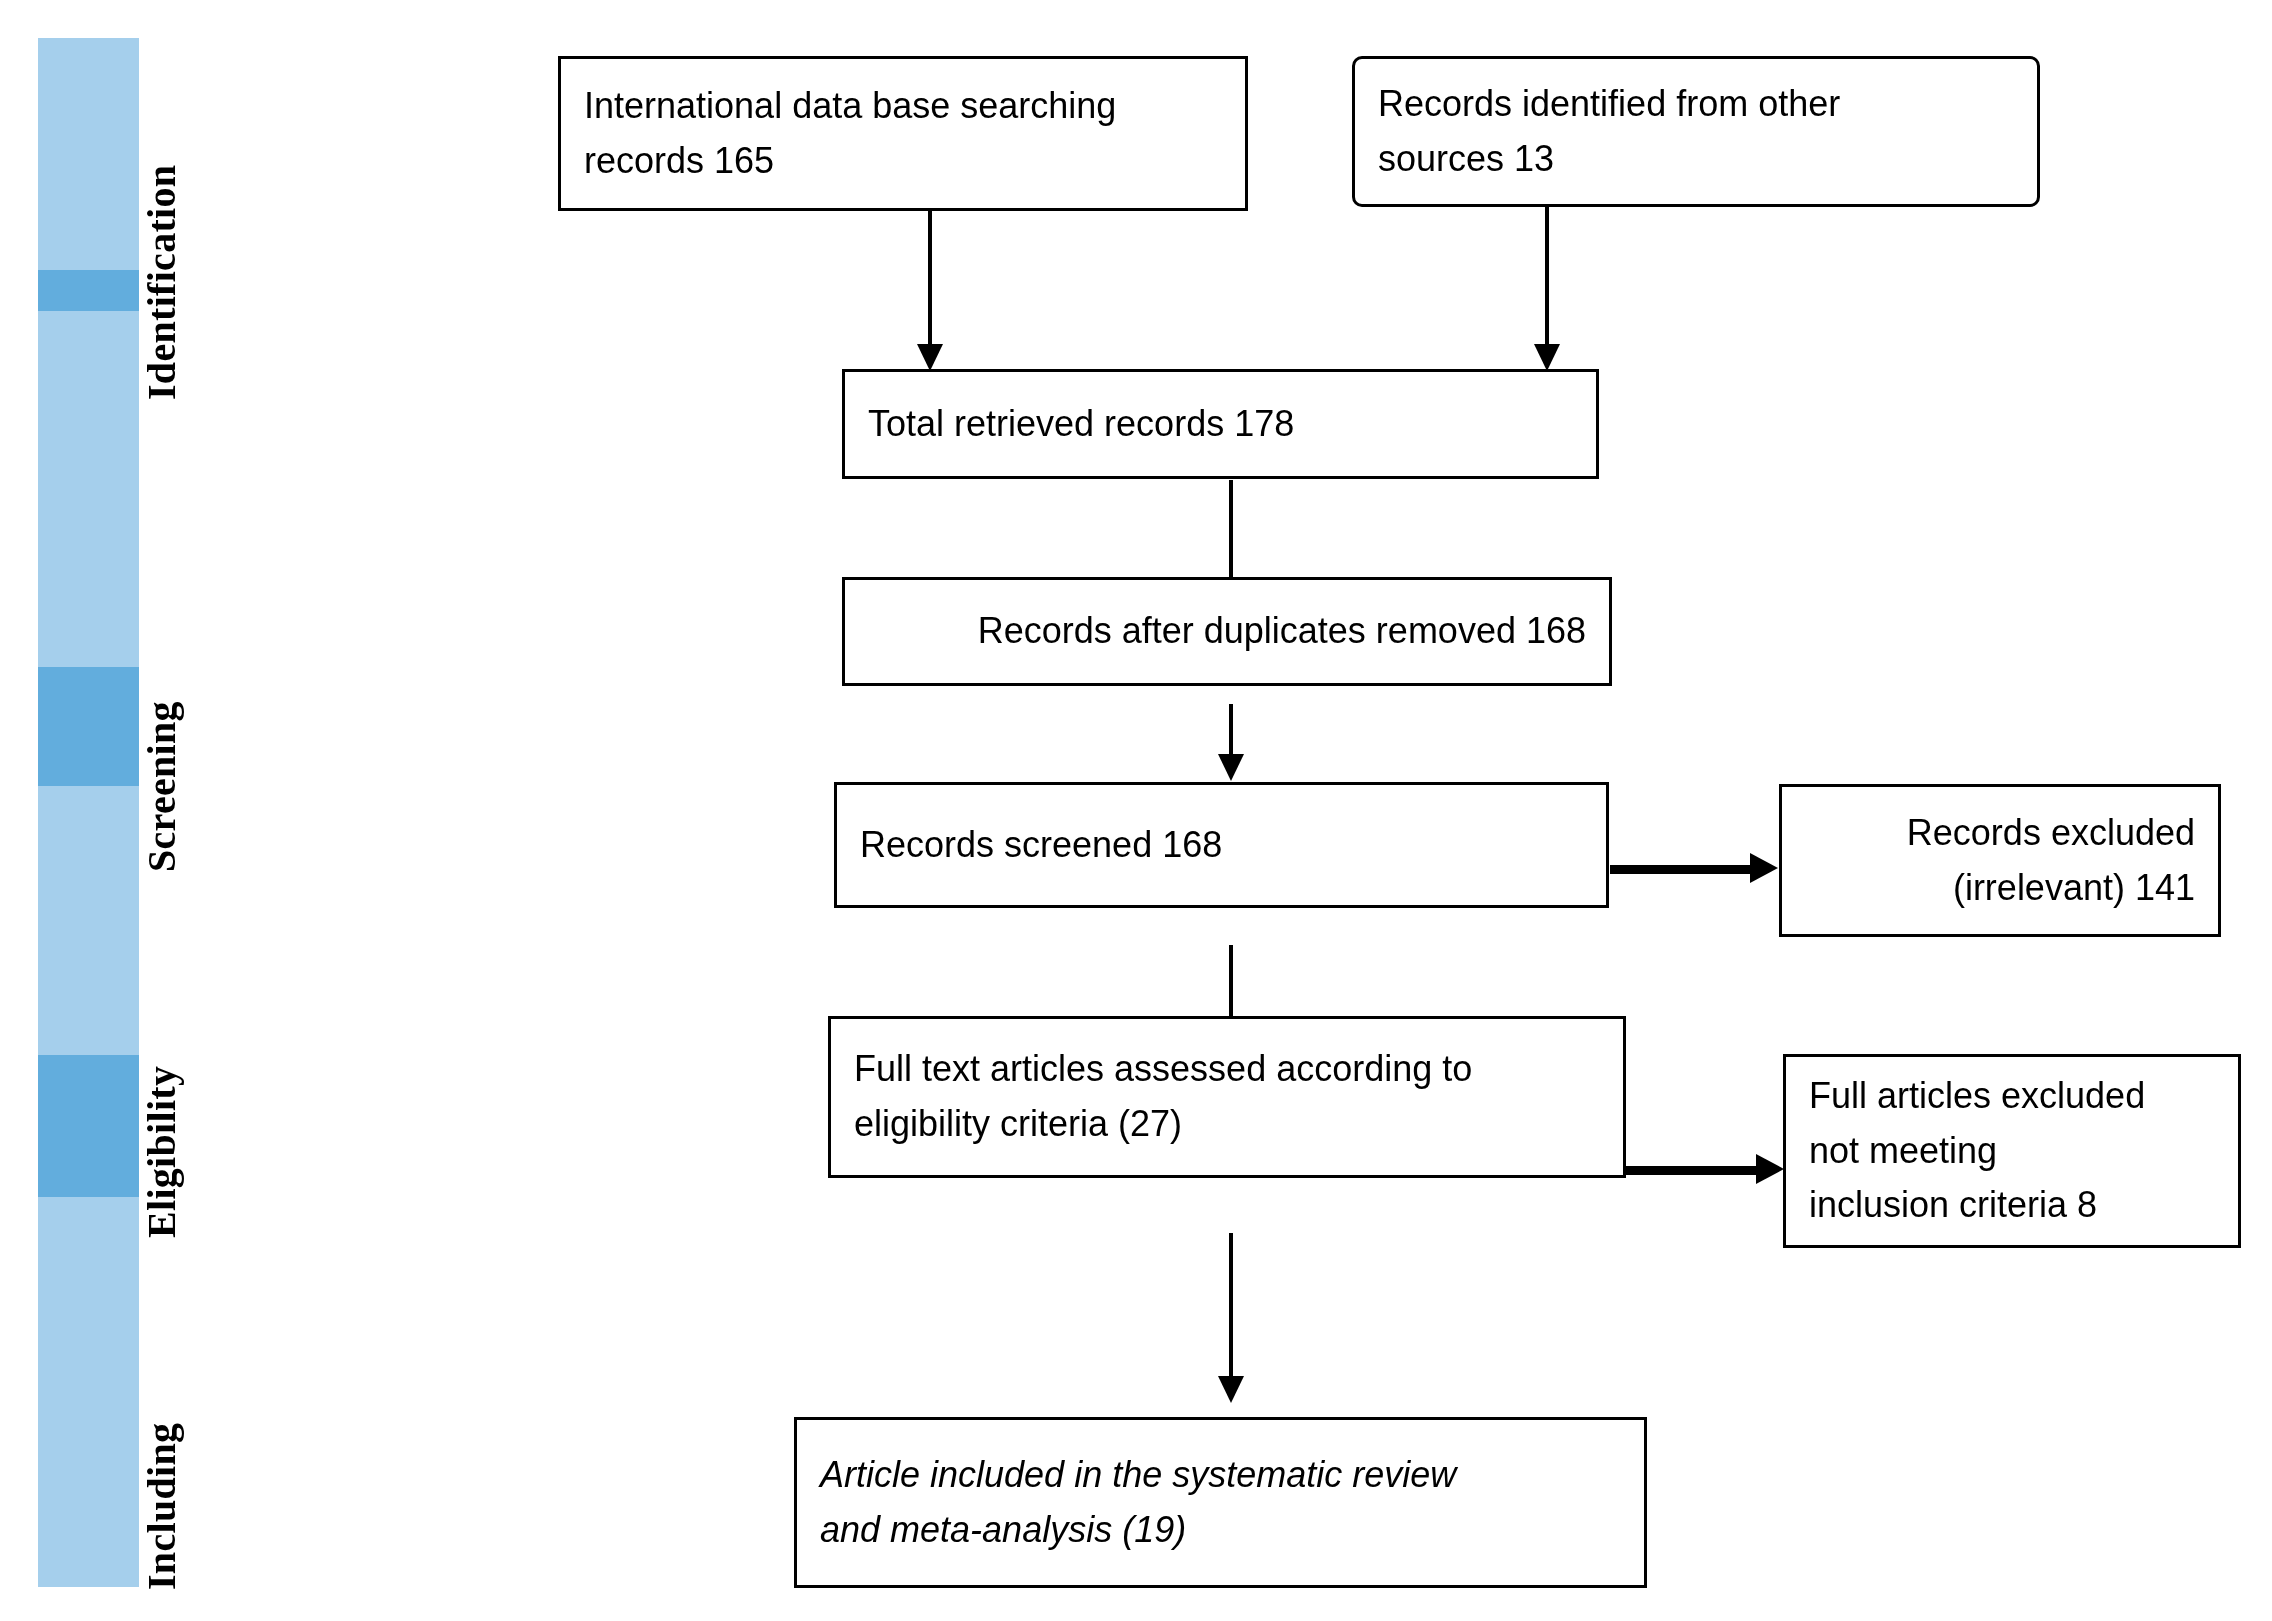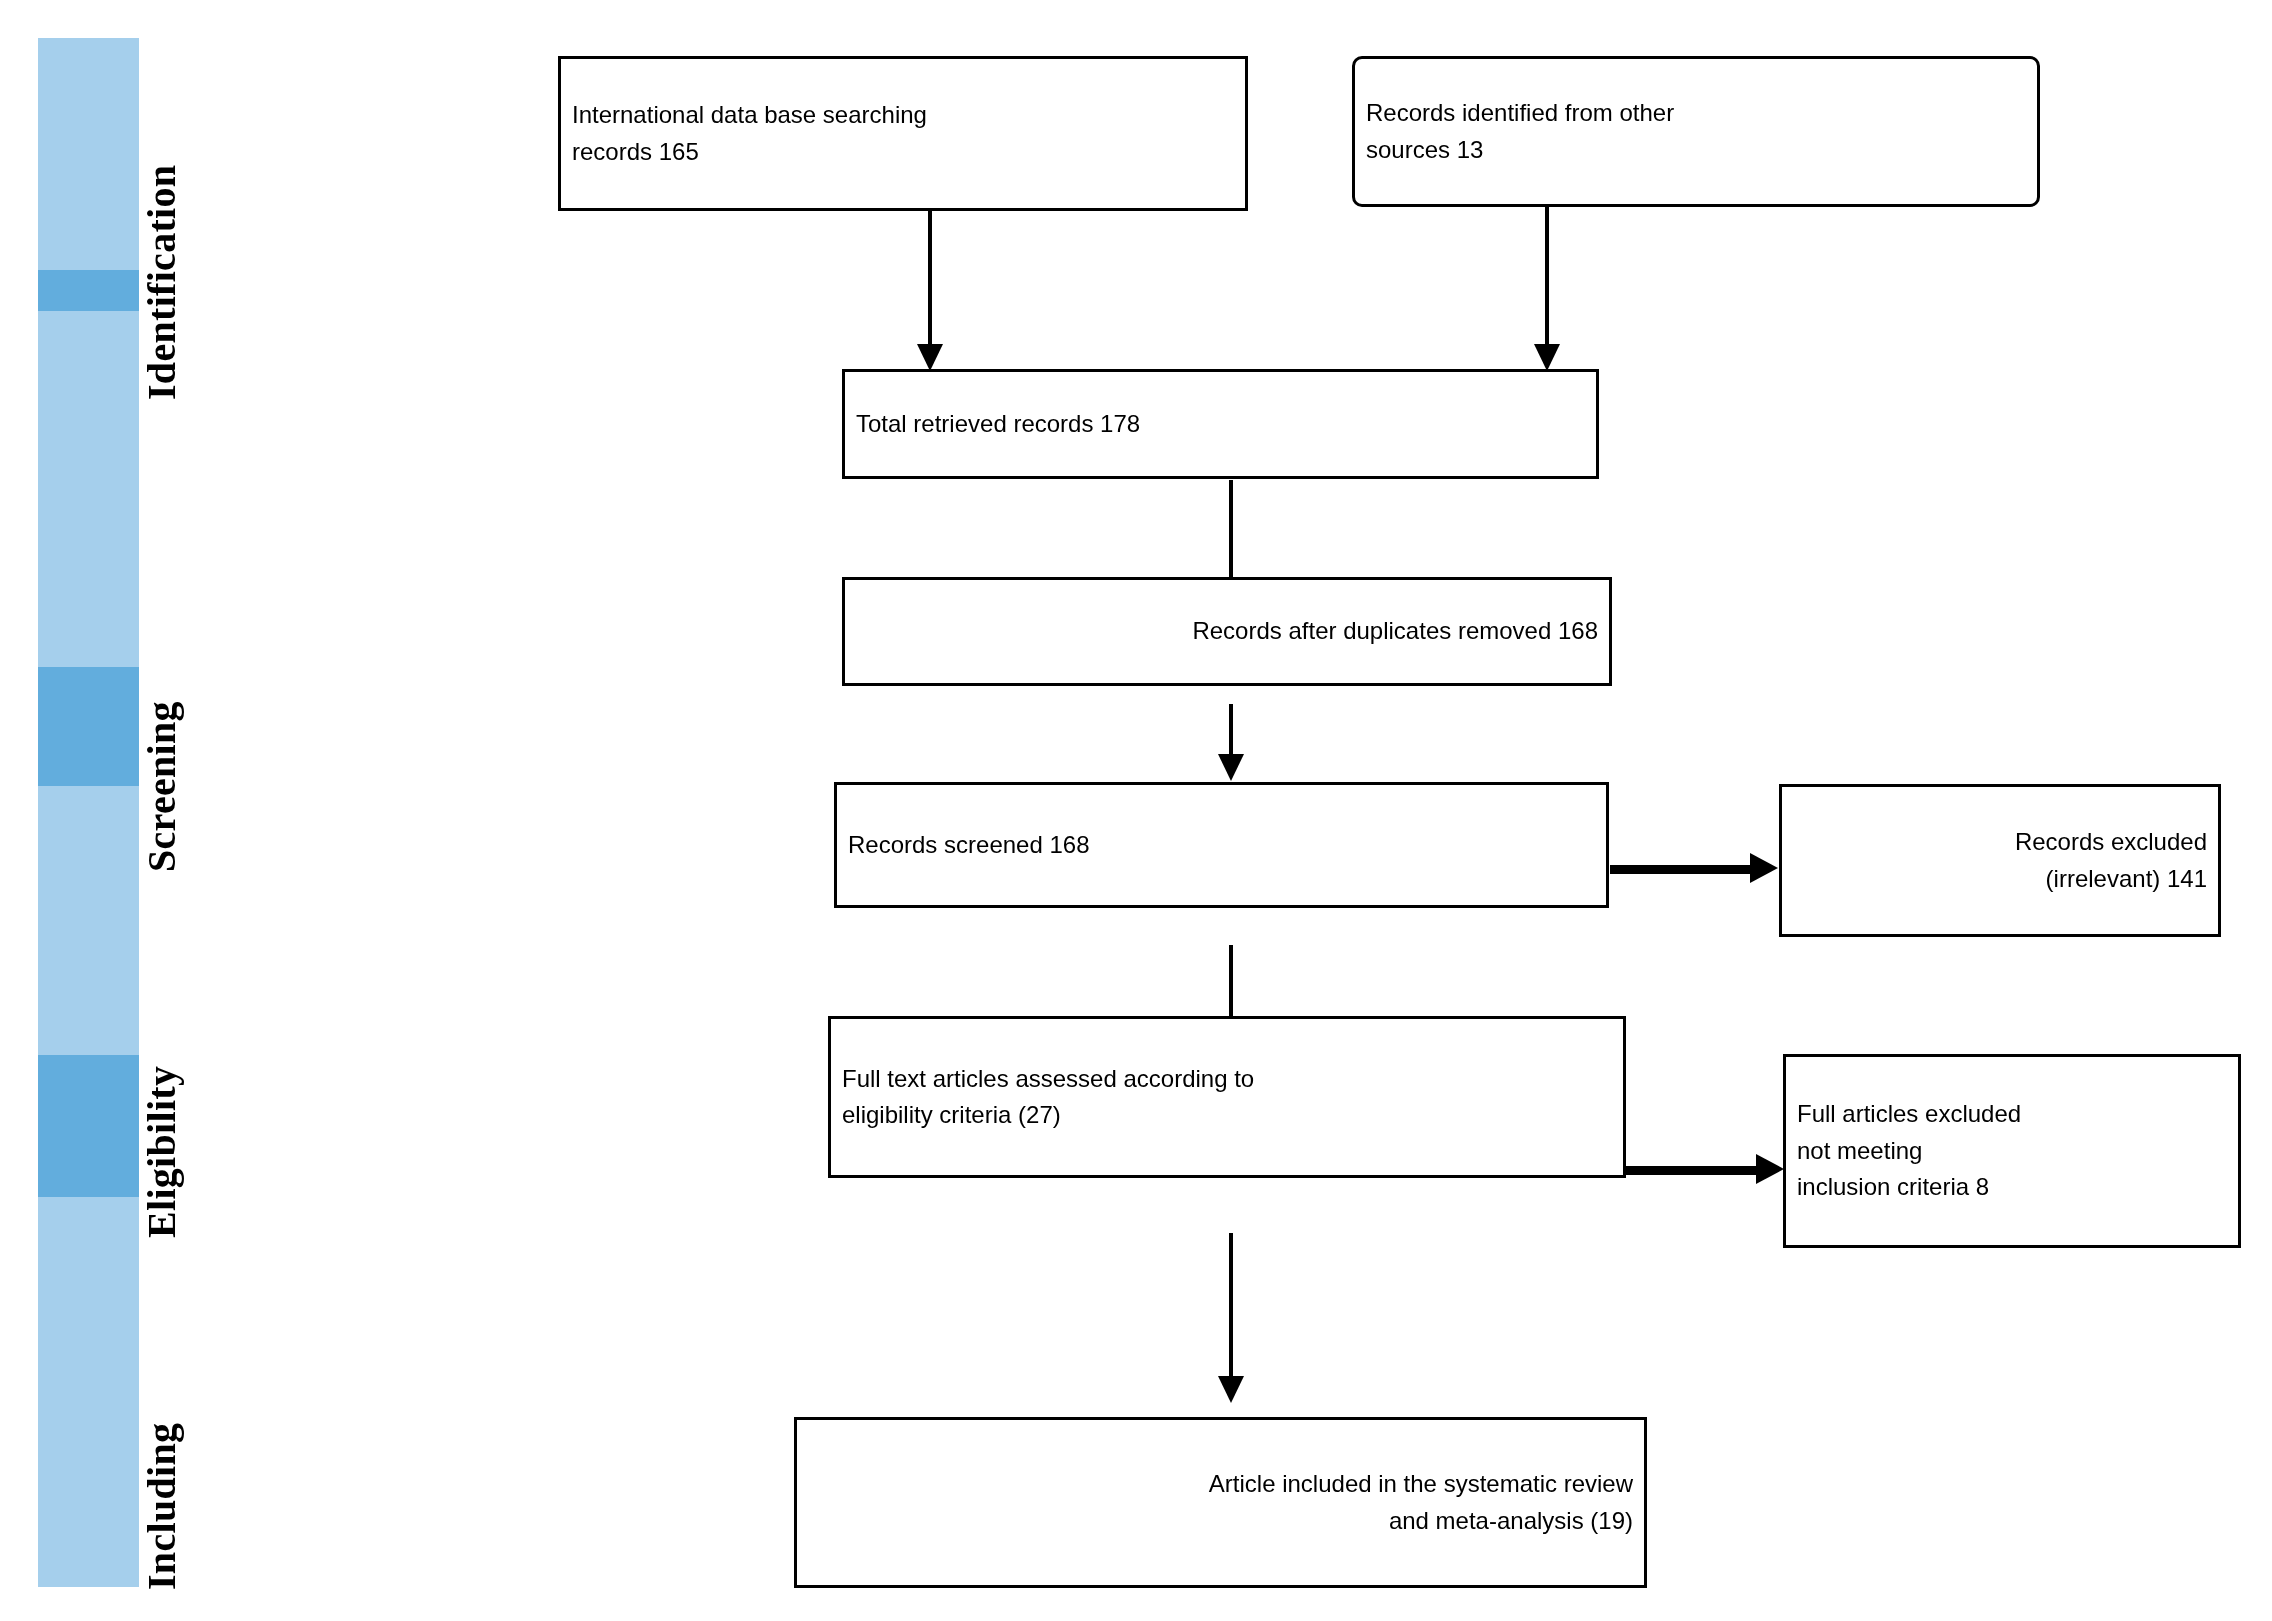--- a/index.html
+++ b/index.html
@@ -53,26 +53,26 @@
     position: absolute;
     box-sizing: border-box;
     background: #ffffff;
     border: 3px solid #000000;
     display: flex;
     flex-direction: column;
     justify-content: center;
   }
   .box .line {
     color: #000000;
-    font-size: 24px;
+    font-size: 36px;
     line-height: 1.52;
-    padding: 0 11px;
+    padding: 0 23px;
     white-space: nowrap;
   }
-  .box.center .line { text-align: right; }
+  .box.center .line { text-align: left; font-style: italic; }
 
   
   .vline {
     position: absolute;
     width: 3.6px;
     background: #000000;
   }
   .hline {
     position: absolute;
     height: 3.6px;

